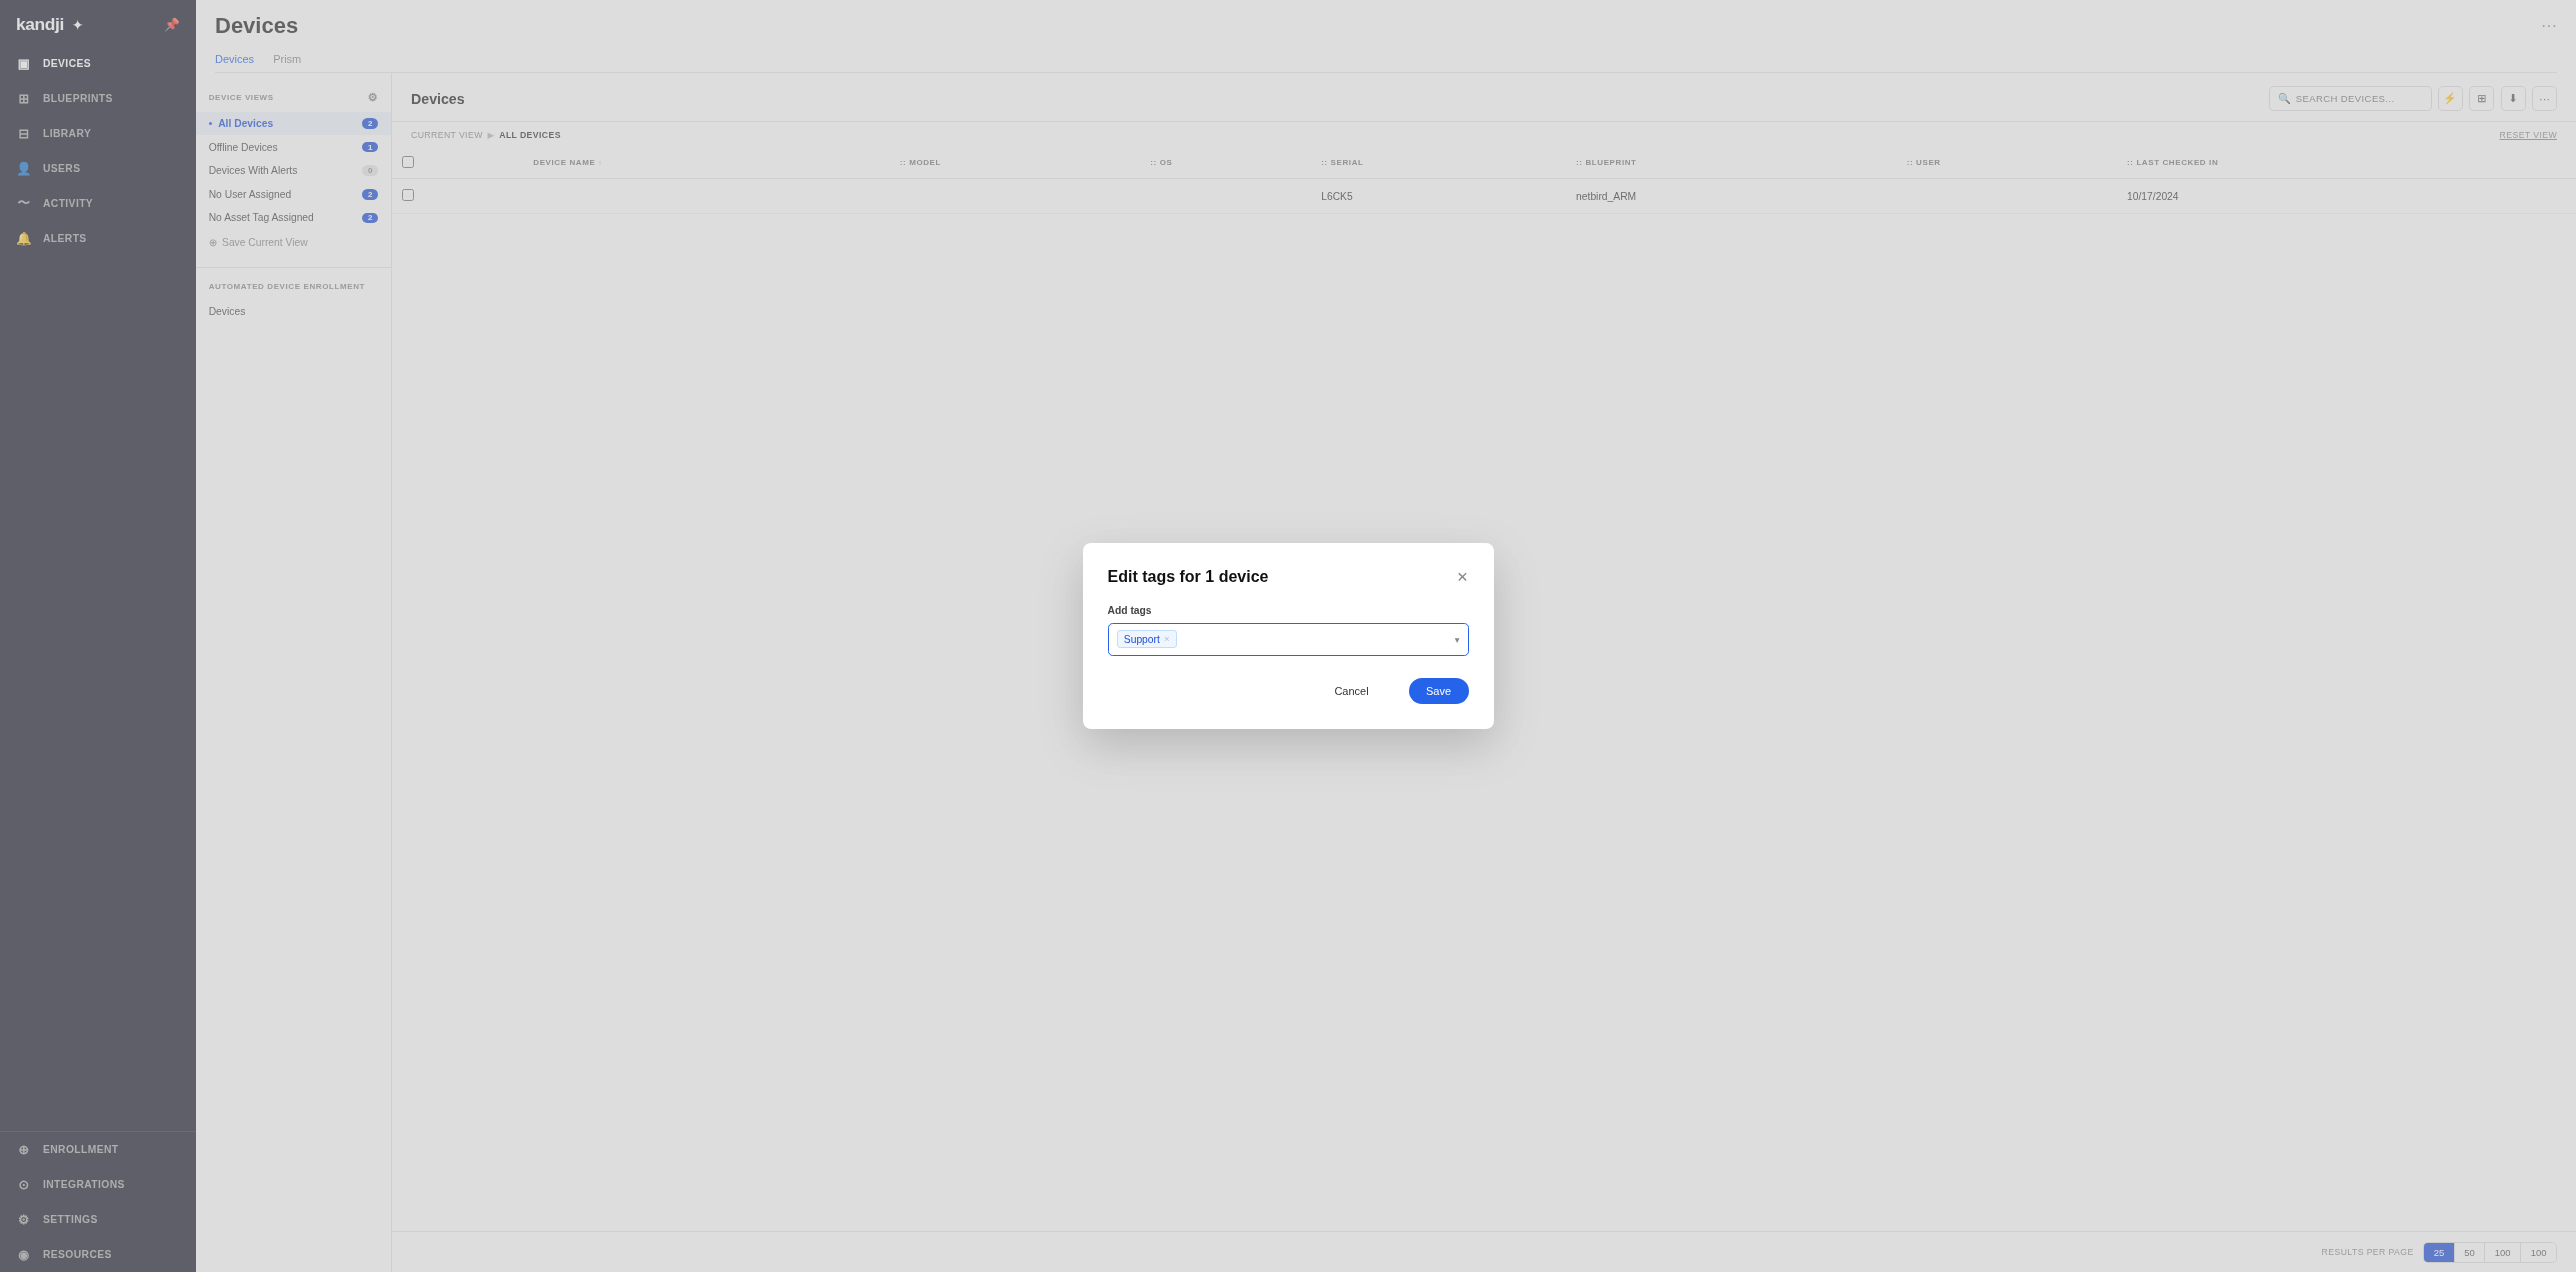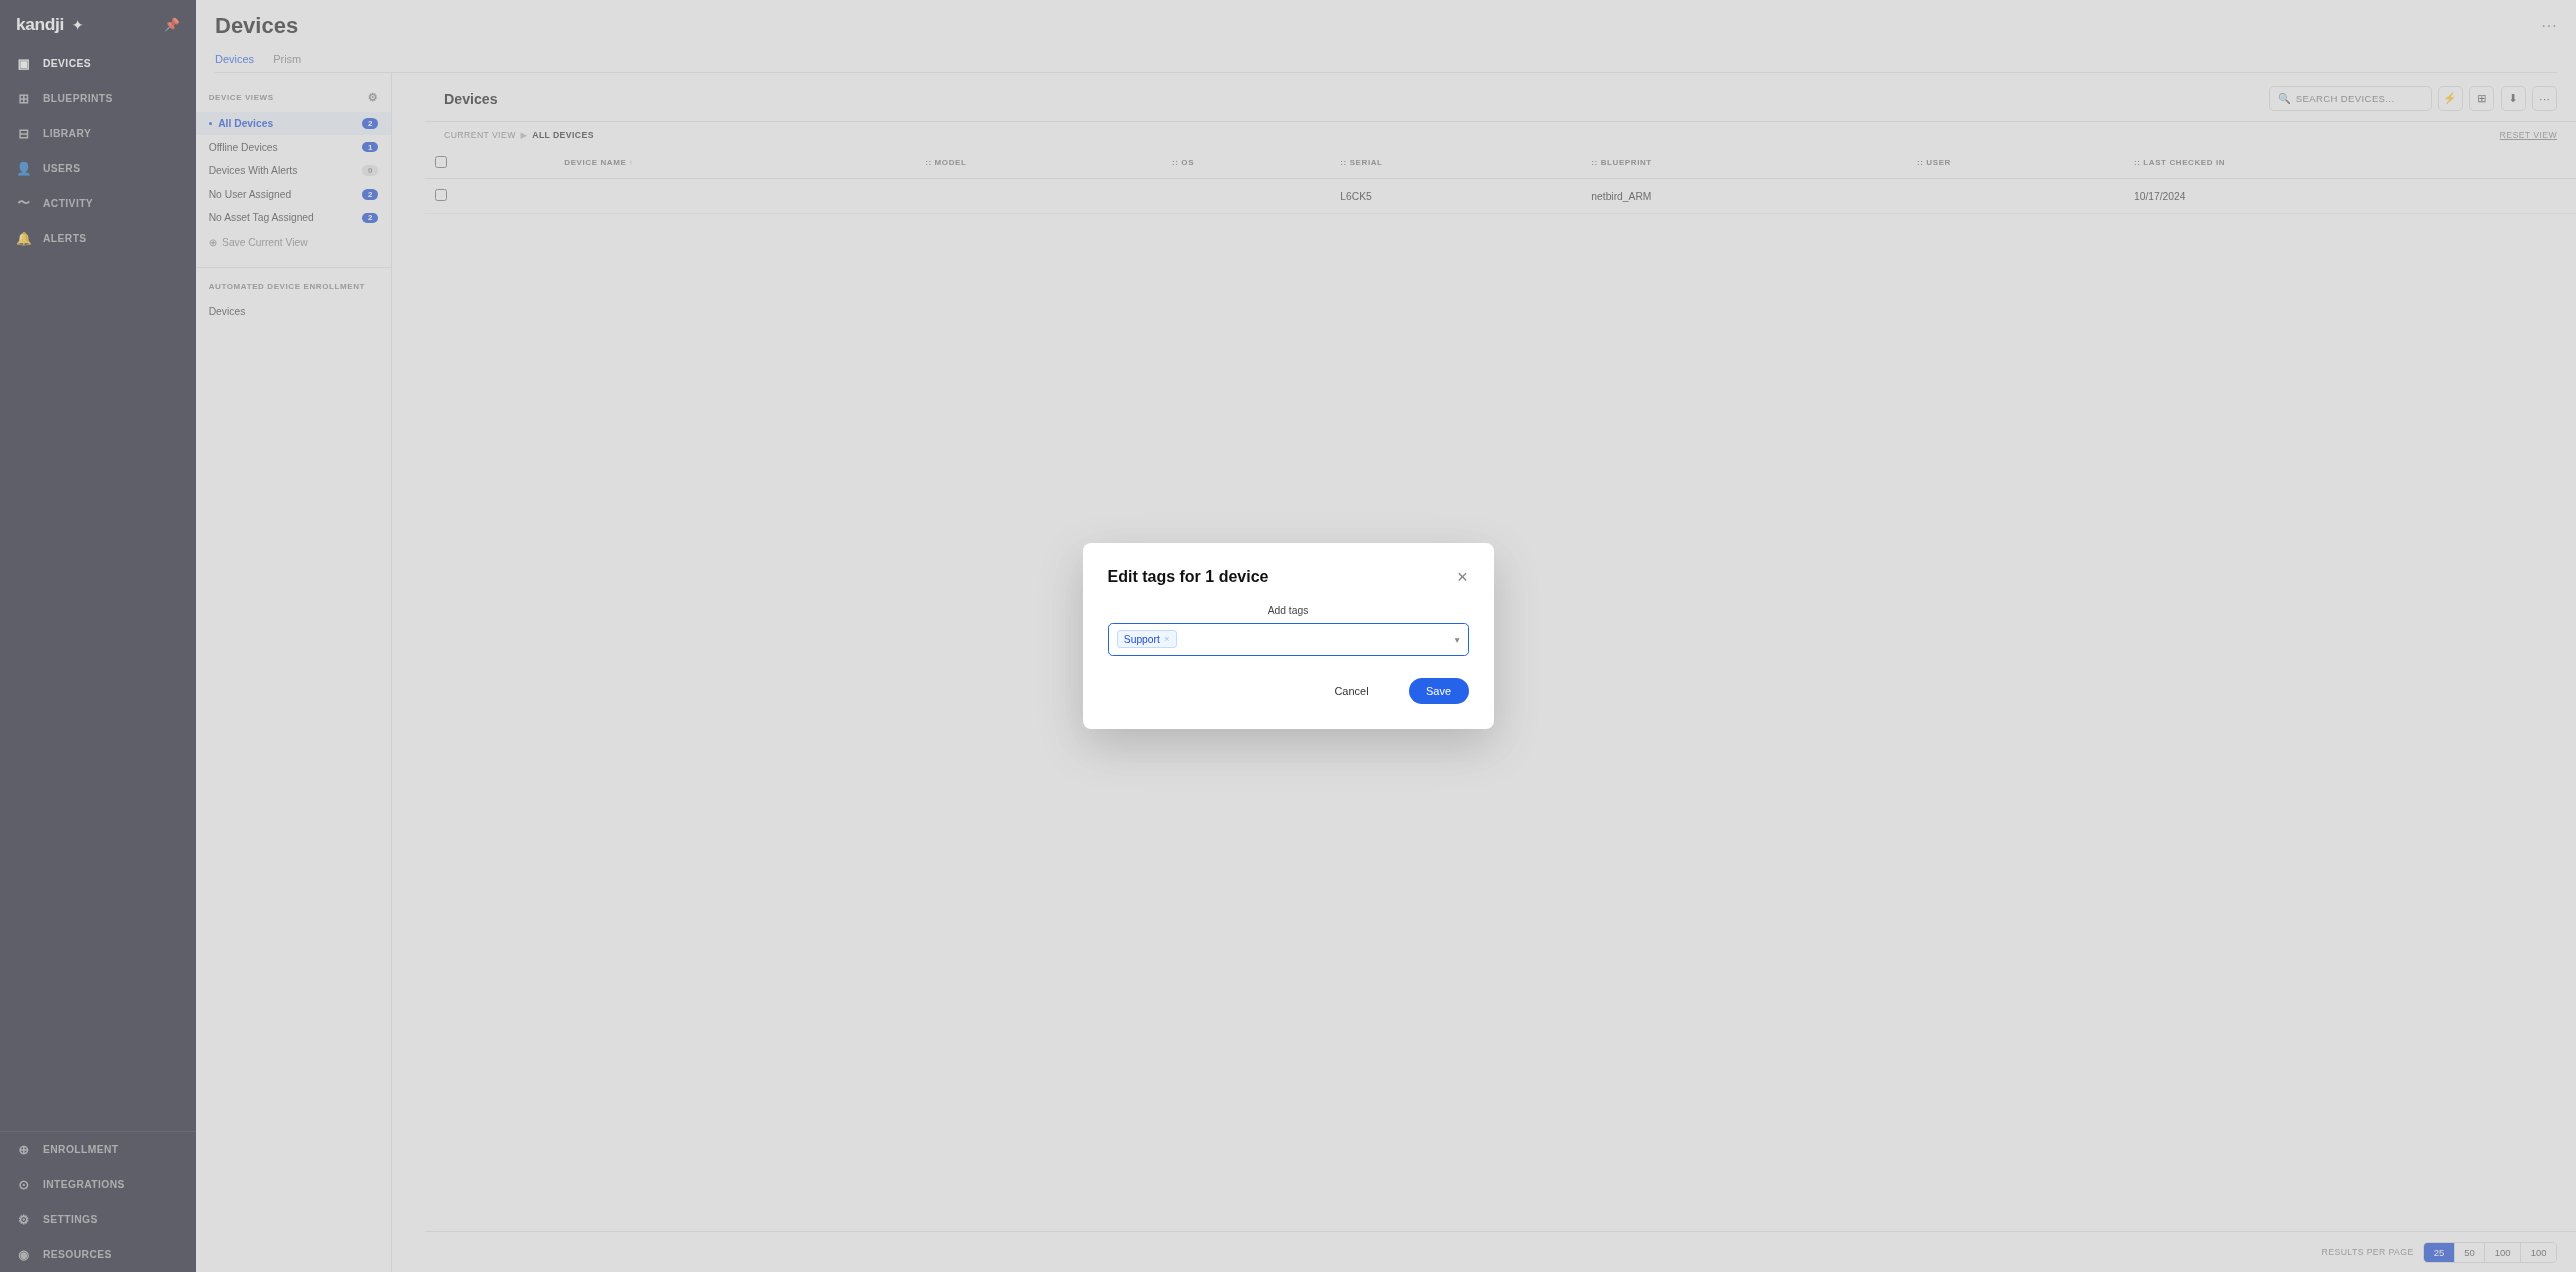--- a/index.html
+++ b/index.html
@@ -111,21 +111,20 @@
     .tab.active {
       color: #2563eb;
       border-bottom-color: #2563eb;
     }
 
     
     .content-area {
       display: flex;
       flex: 1;
       overflow: hidden;
-      gap: 33px;
     }
 
     
     .left-panel {
       width: 196px;
       border-right: 0.8px solid #e5e5e5;
       padding: 12.7px 0;
       overflow-y: auto;
       background: #fff;
     }
@@ -389,24 +388,23 @@
       color: #111;
     }
     .modal-close {
       color: #888;
       font-size: 14.2px;
       cursor: pointer;
       line-height: 1;
     }
     .modal-label {
       font-size: 10.3px;
-      font-weight: 400;
+      font-weight: 700;
       color: #444;
       margin-bottom: 6.3px;
-      text-align: center;
     }
     .tags-input-container {
       display: flex;
       align-items: center;
       border: 1.6px solid #2563eb;
       border-radius: 4.7px;
       padding: 4.7px 8px;
       gap: 6.3px;
       min-height: 33px;
       flex-wrap: wrap;

